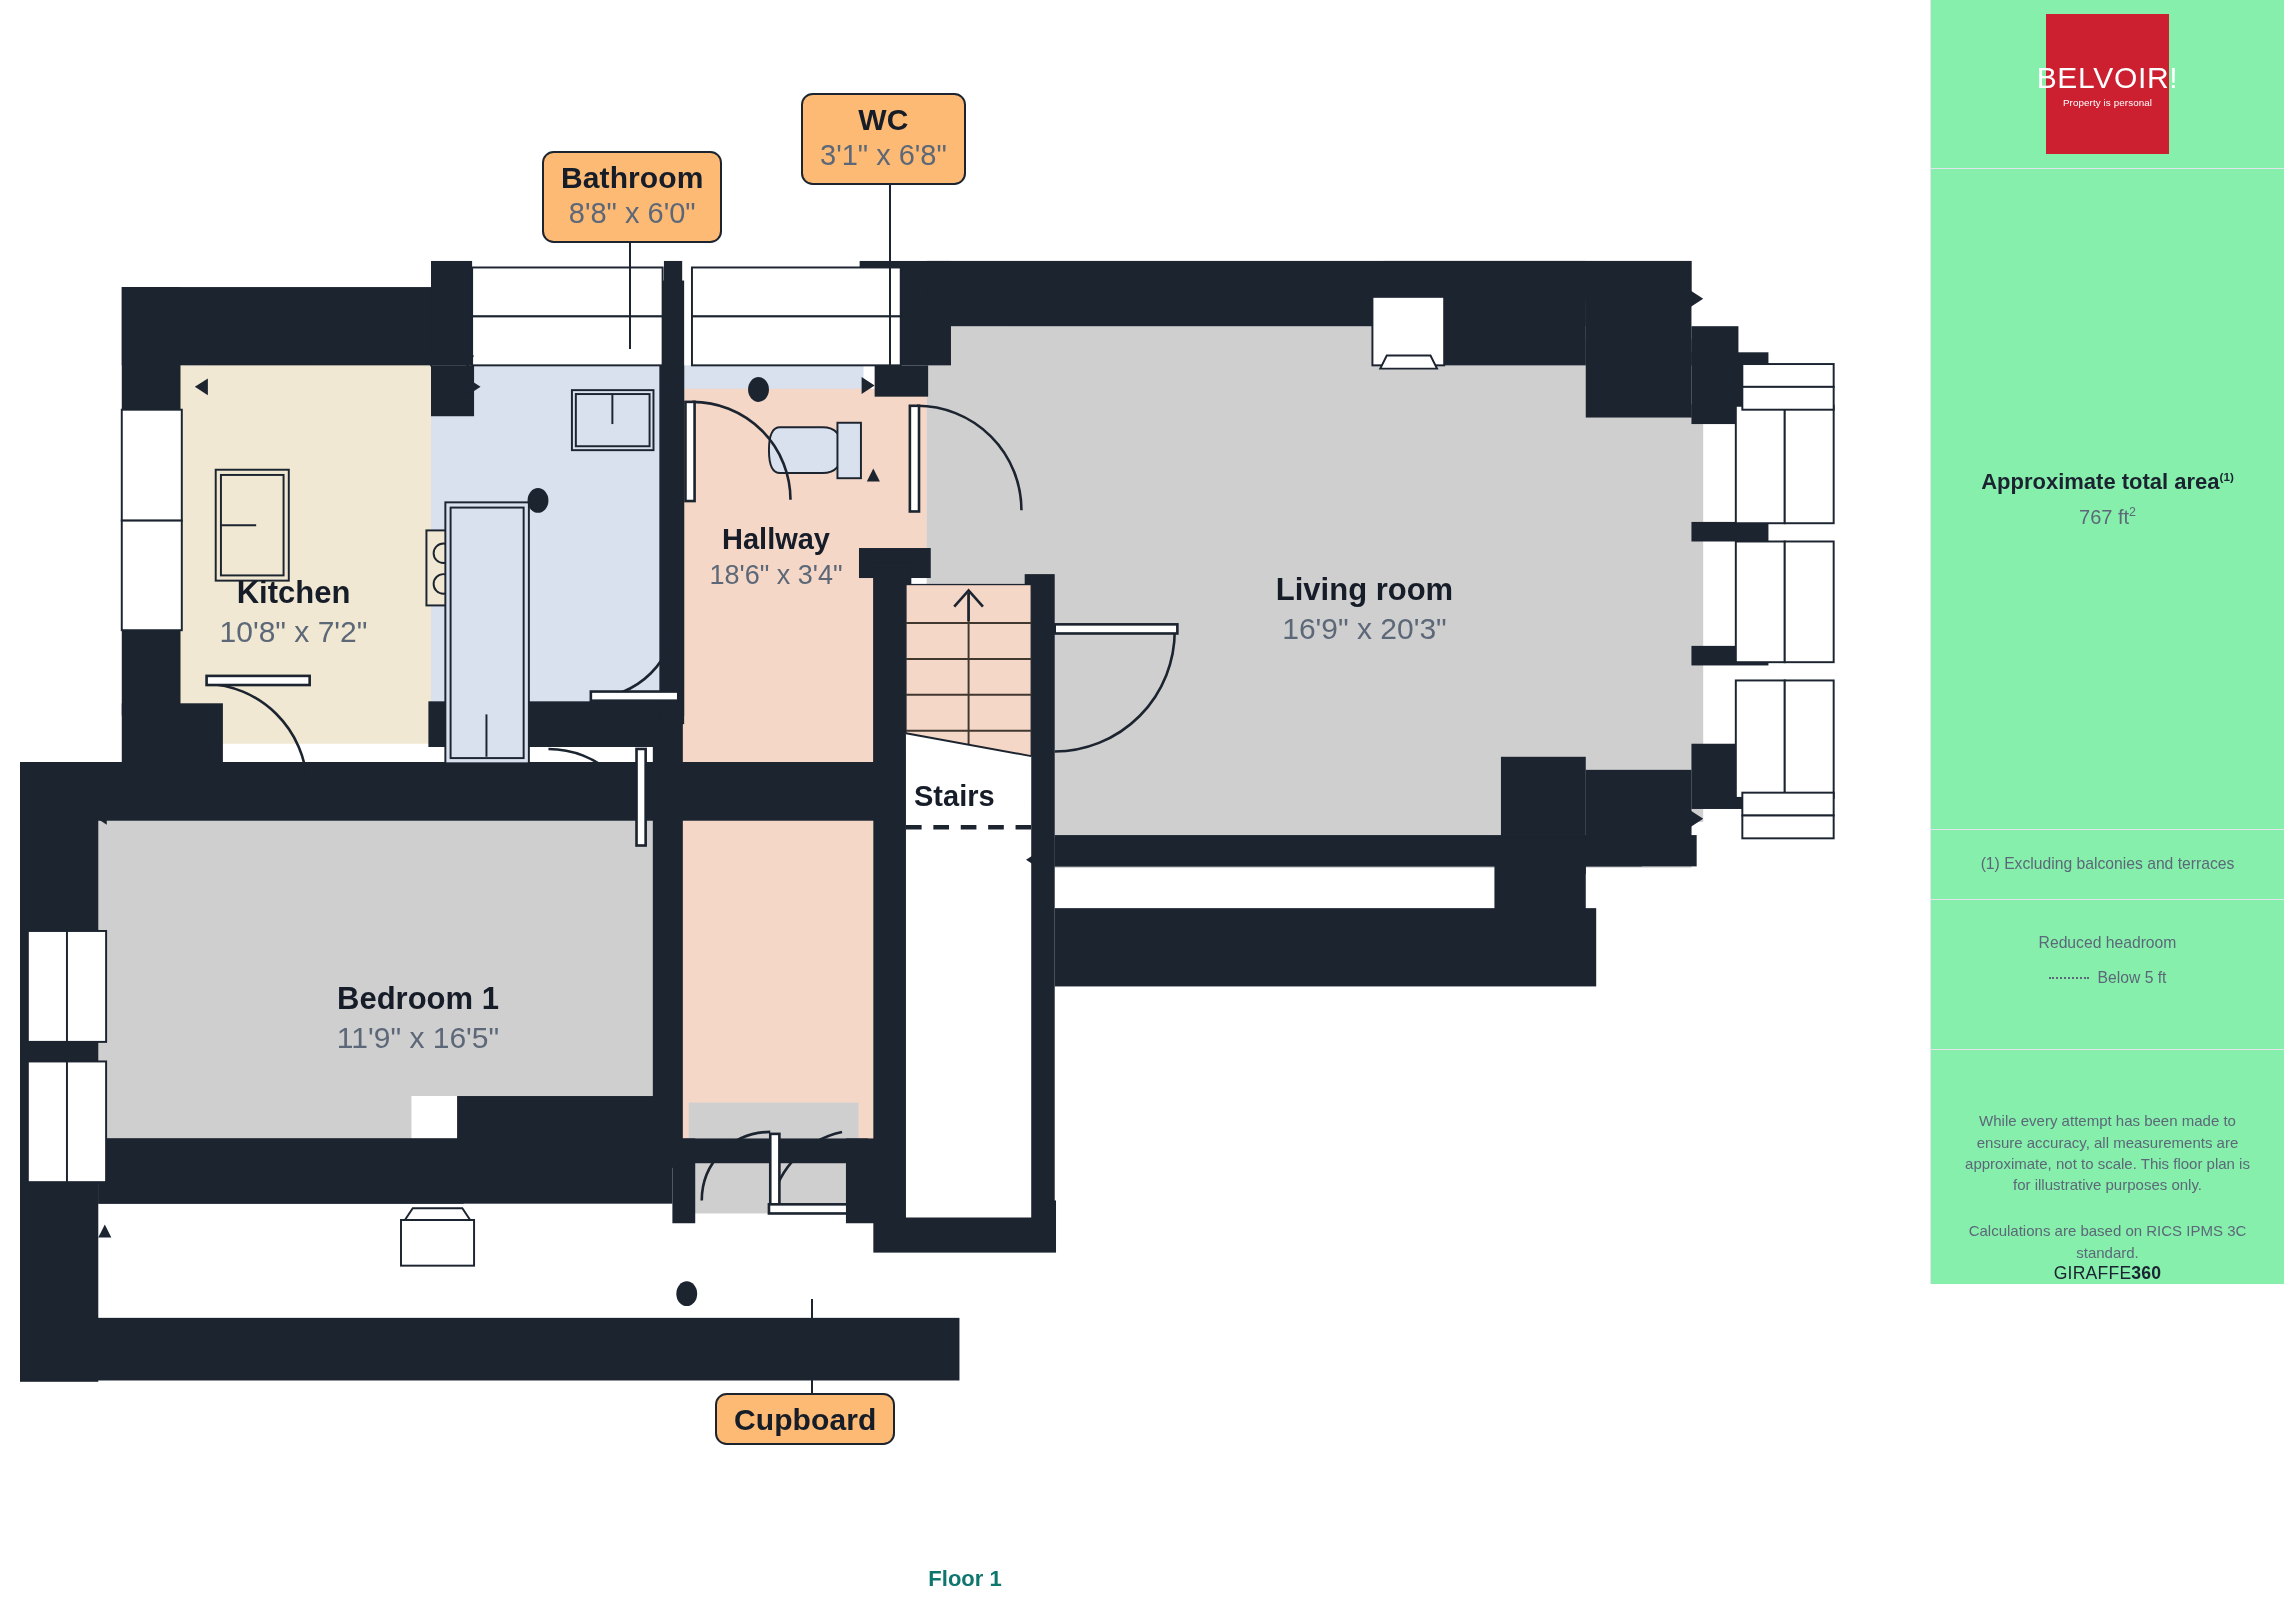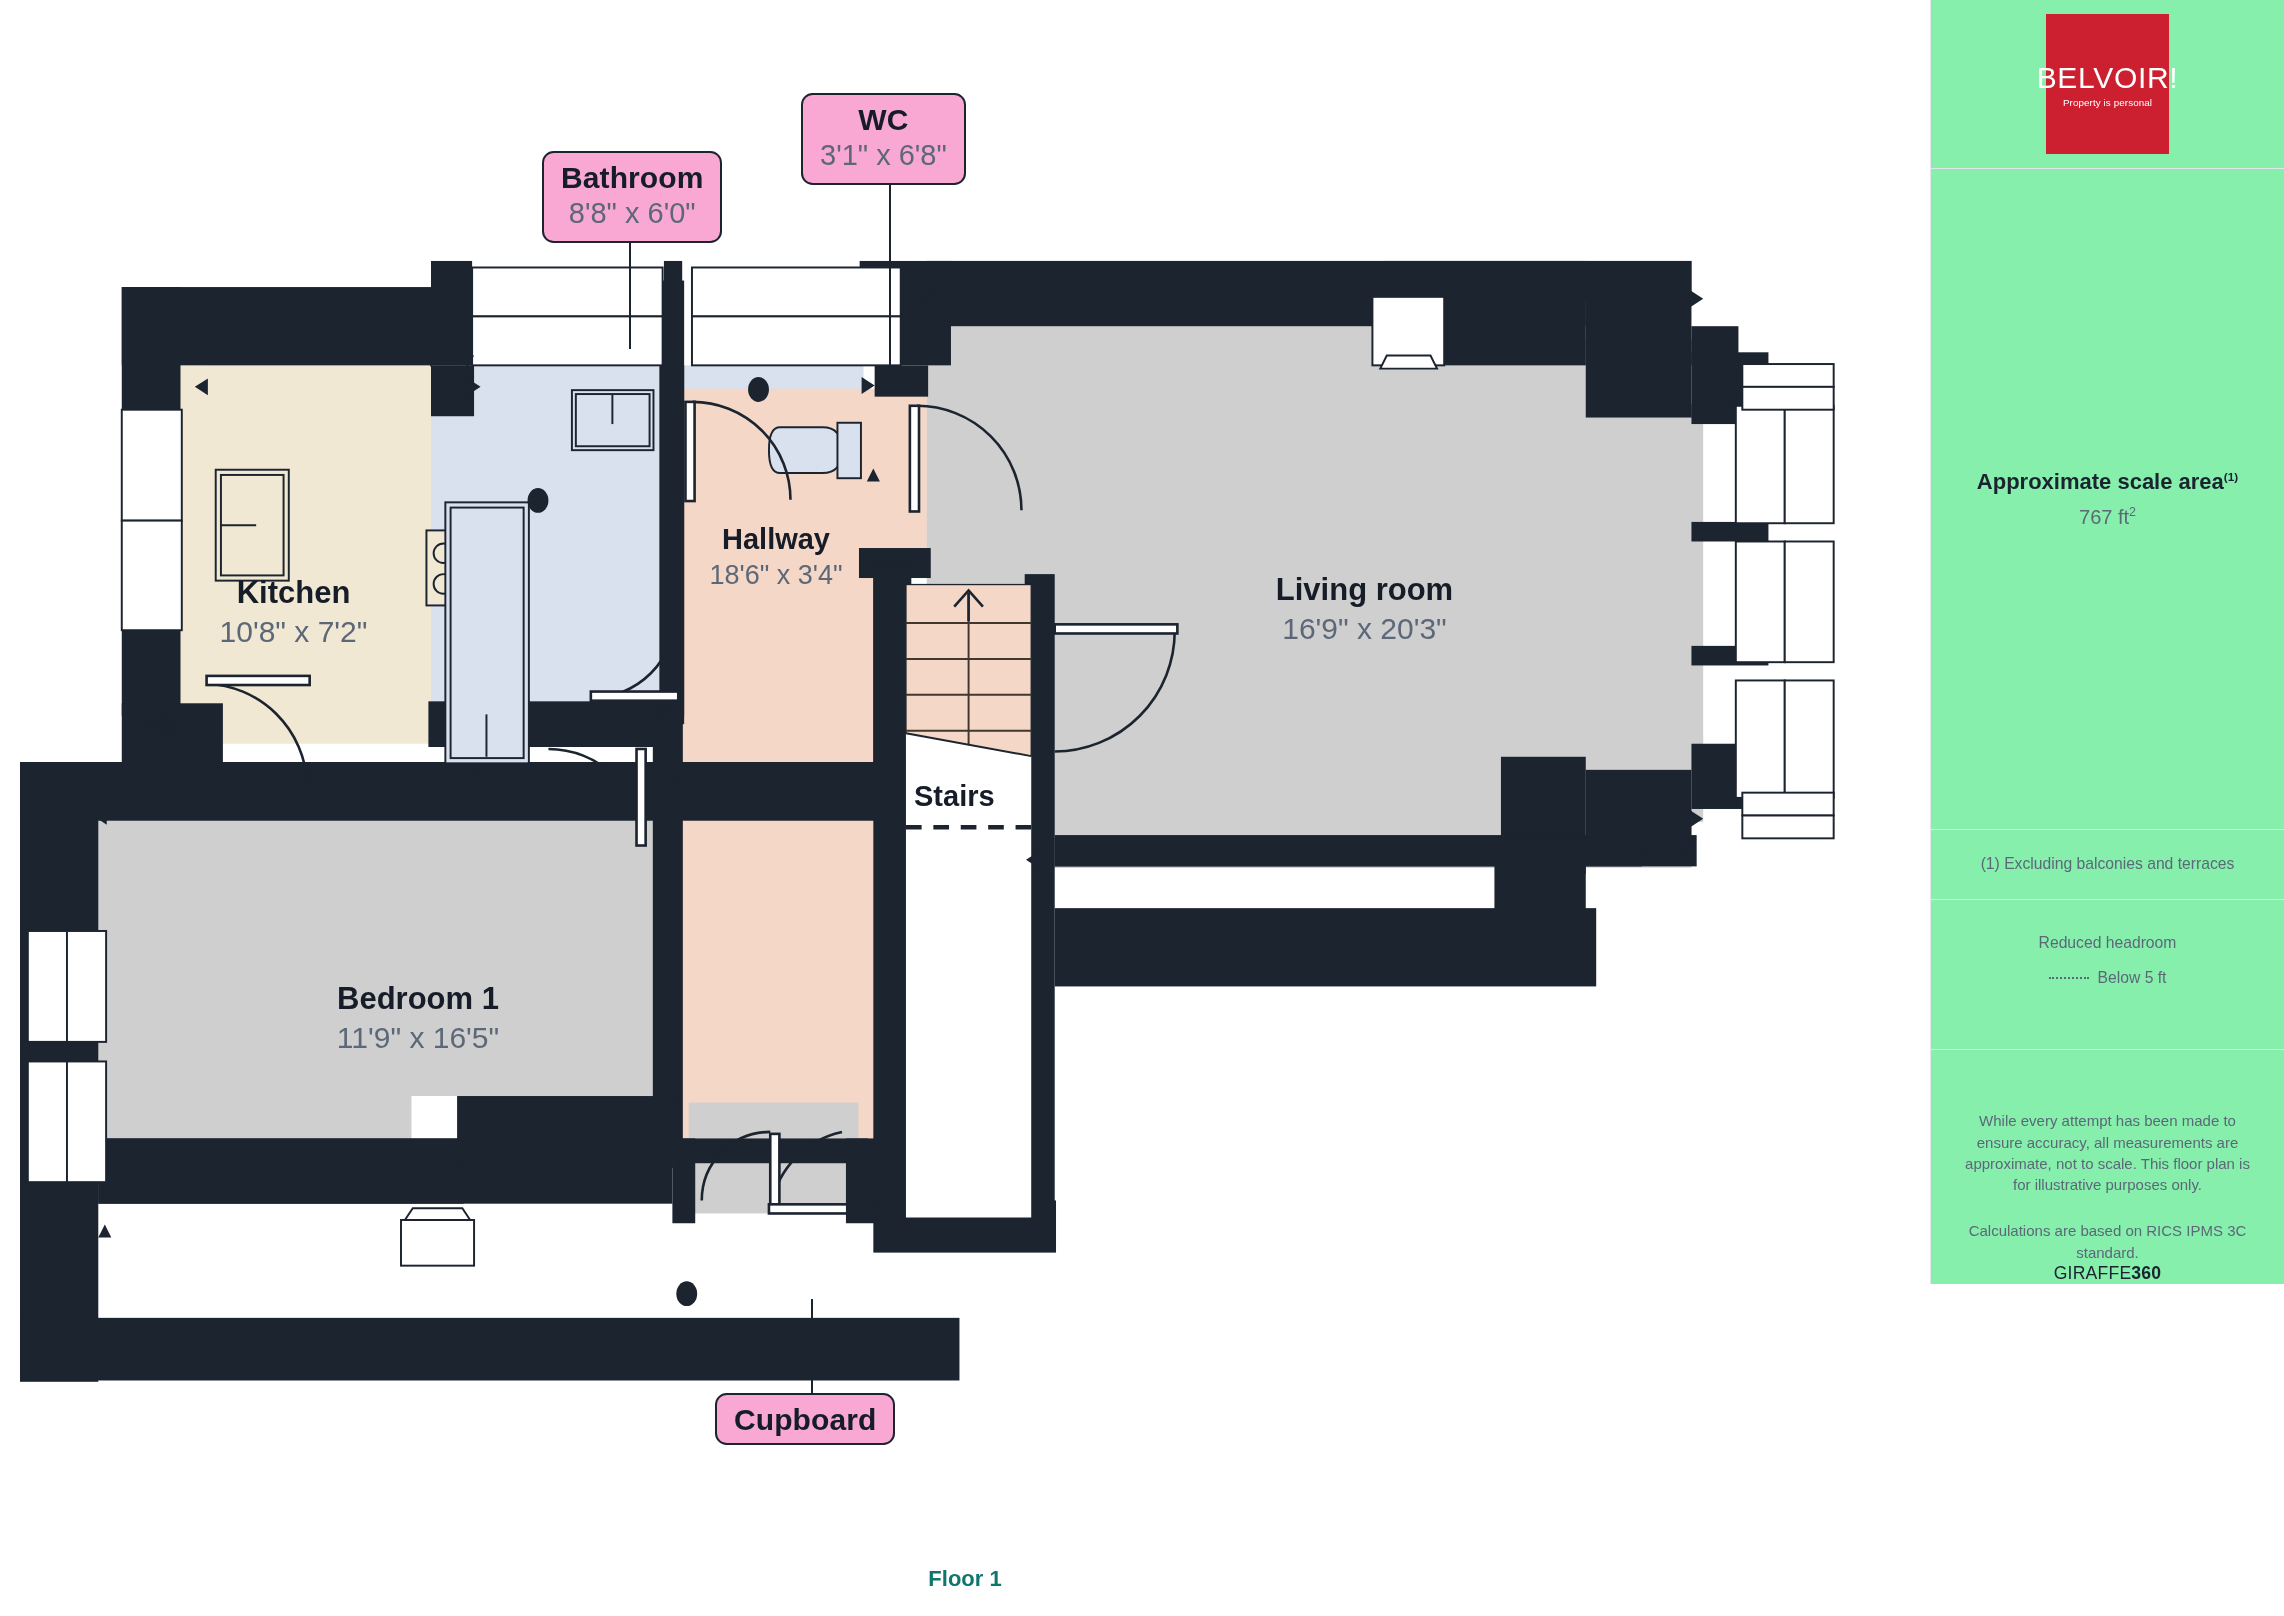--- a/index.html
+++ b/index.html
@@ -12,21 +12,21 @@
   }
   #root{position:absolute;inset:0;display:flex;}
 
   
   .plan-pane{position:relative;width:1930px;height:1616px;background:#fff;}
   .plan-svg{position:absolute;left:0;top:0;}
 
   
   .callout{
     position:absolute;
-    background:#f9a8d4;
+    background:#fdba74;
     border:2px solid #1c2430;
     border-radius:11.7px;
     padding:6.5px 17px 10.4px 17px;
     text-align:center;
     white-space:nowrap;
     box-sizing:border-box;
   }
   .callout .rname{
     font-size:30px;font-weight:700;color:#161d28;letter-spacing:0.1px;line-height:1.18;
   }
@@ -383,21 +383,21 @@
 
     <div class="sb-sec sb-logo">
       <div class="logo-box">
         <div class="logo-main">BELVOIR!</div>
         <div class="logo-sub">Property is personal</div>
       </div>
     </div>
 
     <div class="sb-sec sb-area">
       <div class="area-title">
-        <span>Approximate scale area</span><sup>(1)</sup>
+        <span>Approximate total area</span><sup>(1)</sup>
       </div>
       <div class="area-value">
         <span>767 ft</span><sup>2</sup>
       </div>
     </div>
 
     <div class="sb-sec sb-note">
       <div class="note-text">(1) Excluding balconies and terraces</div>
     </div>
 

